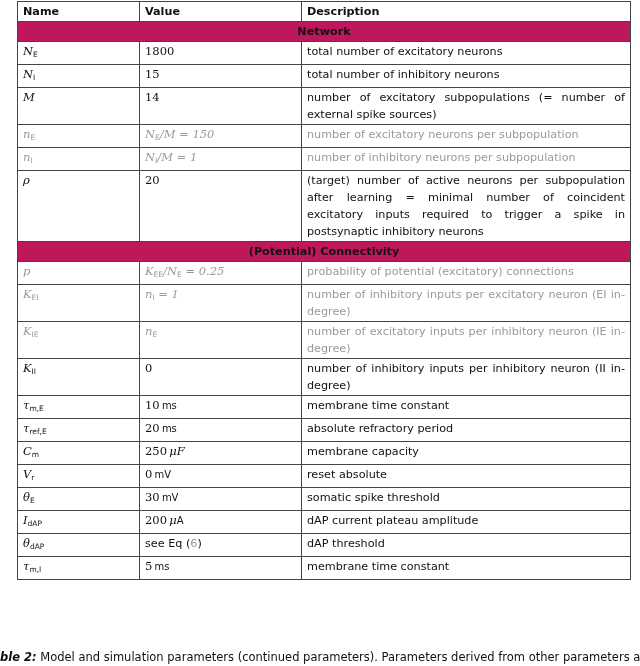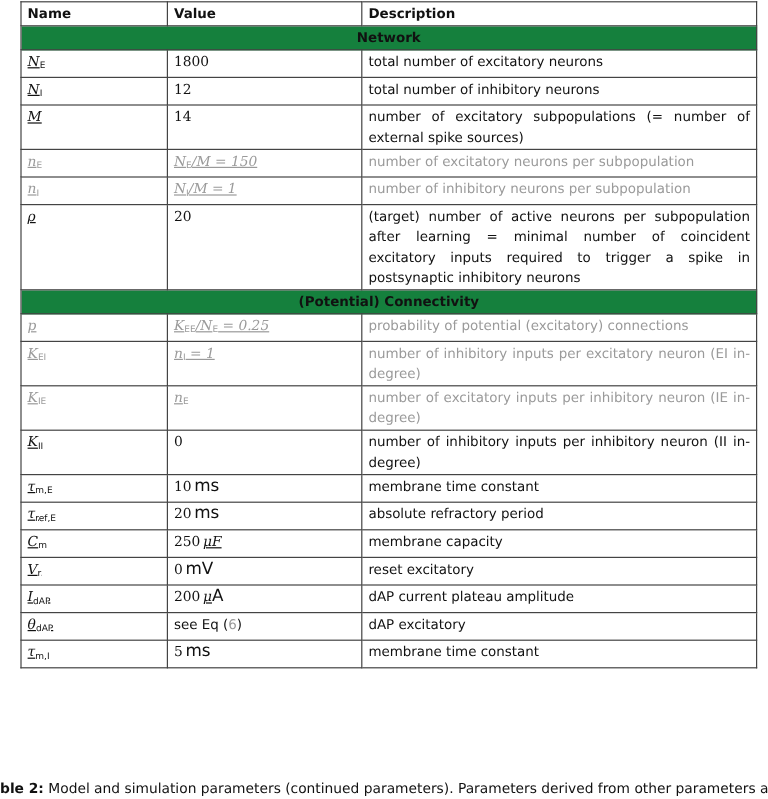--- a/index.html
+++ b/index.html
@@ -12,34 +12,34 @@
   }
   .tbl col.c1 { width: 122px; }
   .tbl col.c2 { width: 162px; }
   .tbl col.c3 { width: 329px; }
   .tbl td, .tbl th {
     border: 1px solid #444; padding: 1px 5px 1px 5px; vertical-align: top;
     line-height: 17px; text-align: left;
   }
   .tbl th { font-weight: bold; height: 16px; }
   .tbl tr.section td {
-    background: #15803d; font-weight: bold; text-align: center; height: 16px;
+    background: #be185d; font-weight: bold; text-align: center; height: 16px;
   }
-  .math { font-family: "DejaVu Serif", serif; font-style: italic; font-size: 11.5px; text-decoration: underline; }
+  .math { font-family: "DejaVu Serif", serif; font-style: italic; font-size: 11.5px; }
   .num { font-family: "DejaVu Serif", serif; font-size: 11.5px; }
-  .unit { font-family: "DejaVu Sans", sans-serif; font-size: 14px; }
+  .unit { font-family: "DejaVu Sans", sans-serif; font-size: 10px; }
   .sub { font-family: "DejaVu Sans", sans-serif; font-style: normal; font-size: 7.5px; vertical-align: -2px; }
   .derived, .derived .math, .derived .num { color: #9a9a9a; }
   td.desc { text-align: justify; margin-top: 48px; }
   .ref { color: #999; }
   .caption {
     position: absolute; left: 0px; top: 650px; width: 660px;
     font-family: "DejaVu Sans", sans-serif; font-size: 11.5px; color: #111; white-space: nowrap;
   }
-  .caption b { font-weight: bold; }
+  .caption b { font-weight: bold; font-style: italic; }
 </style>
 </head>
 <body>
 
 <table class="tbl">
   <colgroup>
       <col class="c1">
       <col class="c2">
       <col class="c3">
     </colgroup>
@@ -54,21 +54,21 @@
       <tr class="section">
         <td colspan="3">Network</td>
       </tr>
       <tr>
         <td><span class="math">N<span class="sub">E</span></span></td>
         <td><span class="num">1800</span></td>
         <td class="desc">total number of excitatory neurons</td>
       </tr>
       <tr>
         <td><span class="math">N<span class="sub">I</span></span></td>
-        <td><span class="num">12</span></td>
+        <td><span class="num">15</span></td>
         <td class="desc">total number of inhibitory neurons</td>
       </tr>
       <tr>
         <td><span class="math">M</span></td>
         <td><span class="num">14</span></td>
         <td class="desc">number of excitatory subpopulations (= number of external spike sources)</td>
       </tr>
       <tr class="derived">
         <td><span class="math">n<span class="sub">E</span></span></td>
         <td><span class="math">N<span class="sub">E</span></span><span class="math">/M = 150</span></td>
@@ -118,31 +118,36 @@
         <td class="desc">absolute refractory period</td>
       </tr>
       <tr>
         <td><span class="math">C<span class="sub">m</span></span></td>
         <td><span class="num">250</span> <span class="math">μF</span></td>
         <td class="desc">membrane capacity</td>
       </tr>
       <tr>
         <td><span class="math">V<span class="sub">r</span></span></td>
         <td><span class="num">0</span> <span class="unit">mV</span></td>
-        <td class="desc">reset excitatory</td>
+        <td class="desc">reset absolute</td>
+      </tr>
+      <tr>
+        <td><span class="math">θ<span class="sub">E</span></span></td>
+        <td><span class="num">30</span> <span class="unit">mV</span></td>
+        <td class="desc">somatic spike threshold</td>
       </tr>
       <tr>
         <td><span class="math">I<span class="sub">dAP</span></span></td>
         <td><span class="num">200</span> <span class="math">μ</span><span class="unit">A</span></td>
         <td class="desc">dAP current plateau amplitude</td>
       </tr>
       <tr>
         <td><span class="math">θ<span class="sub">dAP</span></span></td>
         <td><span>see Eq (</span><span class="ref">6</span><span>)</span></td>
-        <td class="desc">dAP excitatory</td>
+        <td class="desc">dAP threshold</td>
       </tr>
       <tr>
         <td><span class="math">τ<span class="sub">m,I</span></span></td>
         <td><span class="num">5</span> <span class="unit">ms</span></td>
         <td class="desc">membrane time constant</td>
       </tr>
     </tbody>
 </table>
 
 <div class="caption"><b>ble 2:</b><span> Model and simulation parameters (continued parameters). Parameters derived from other parameters are</span></div>

